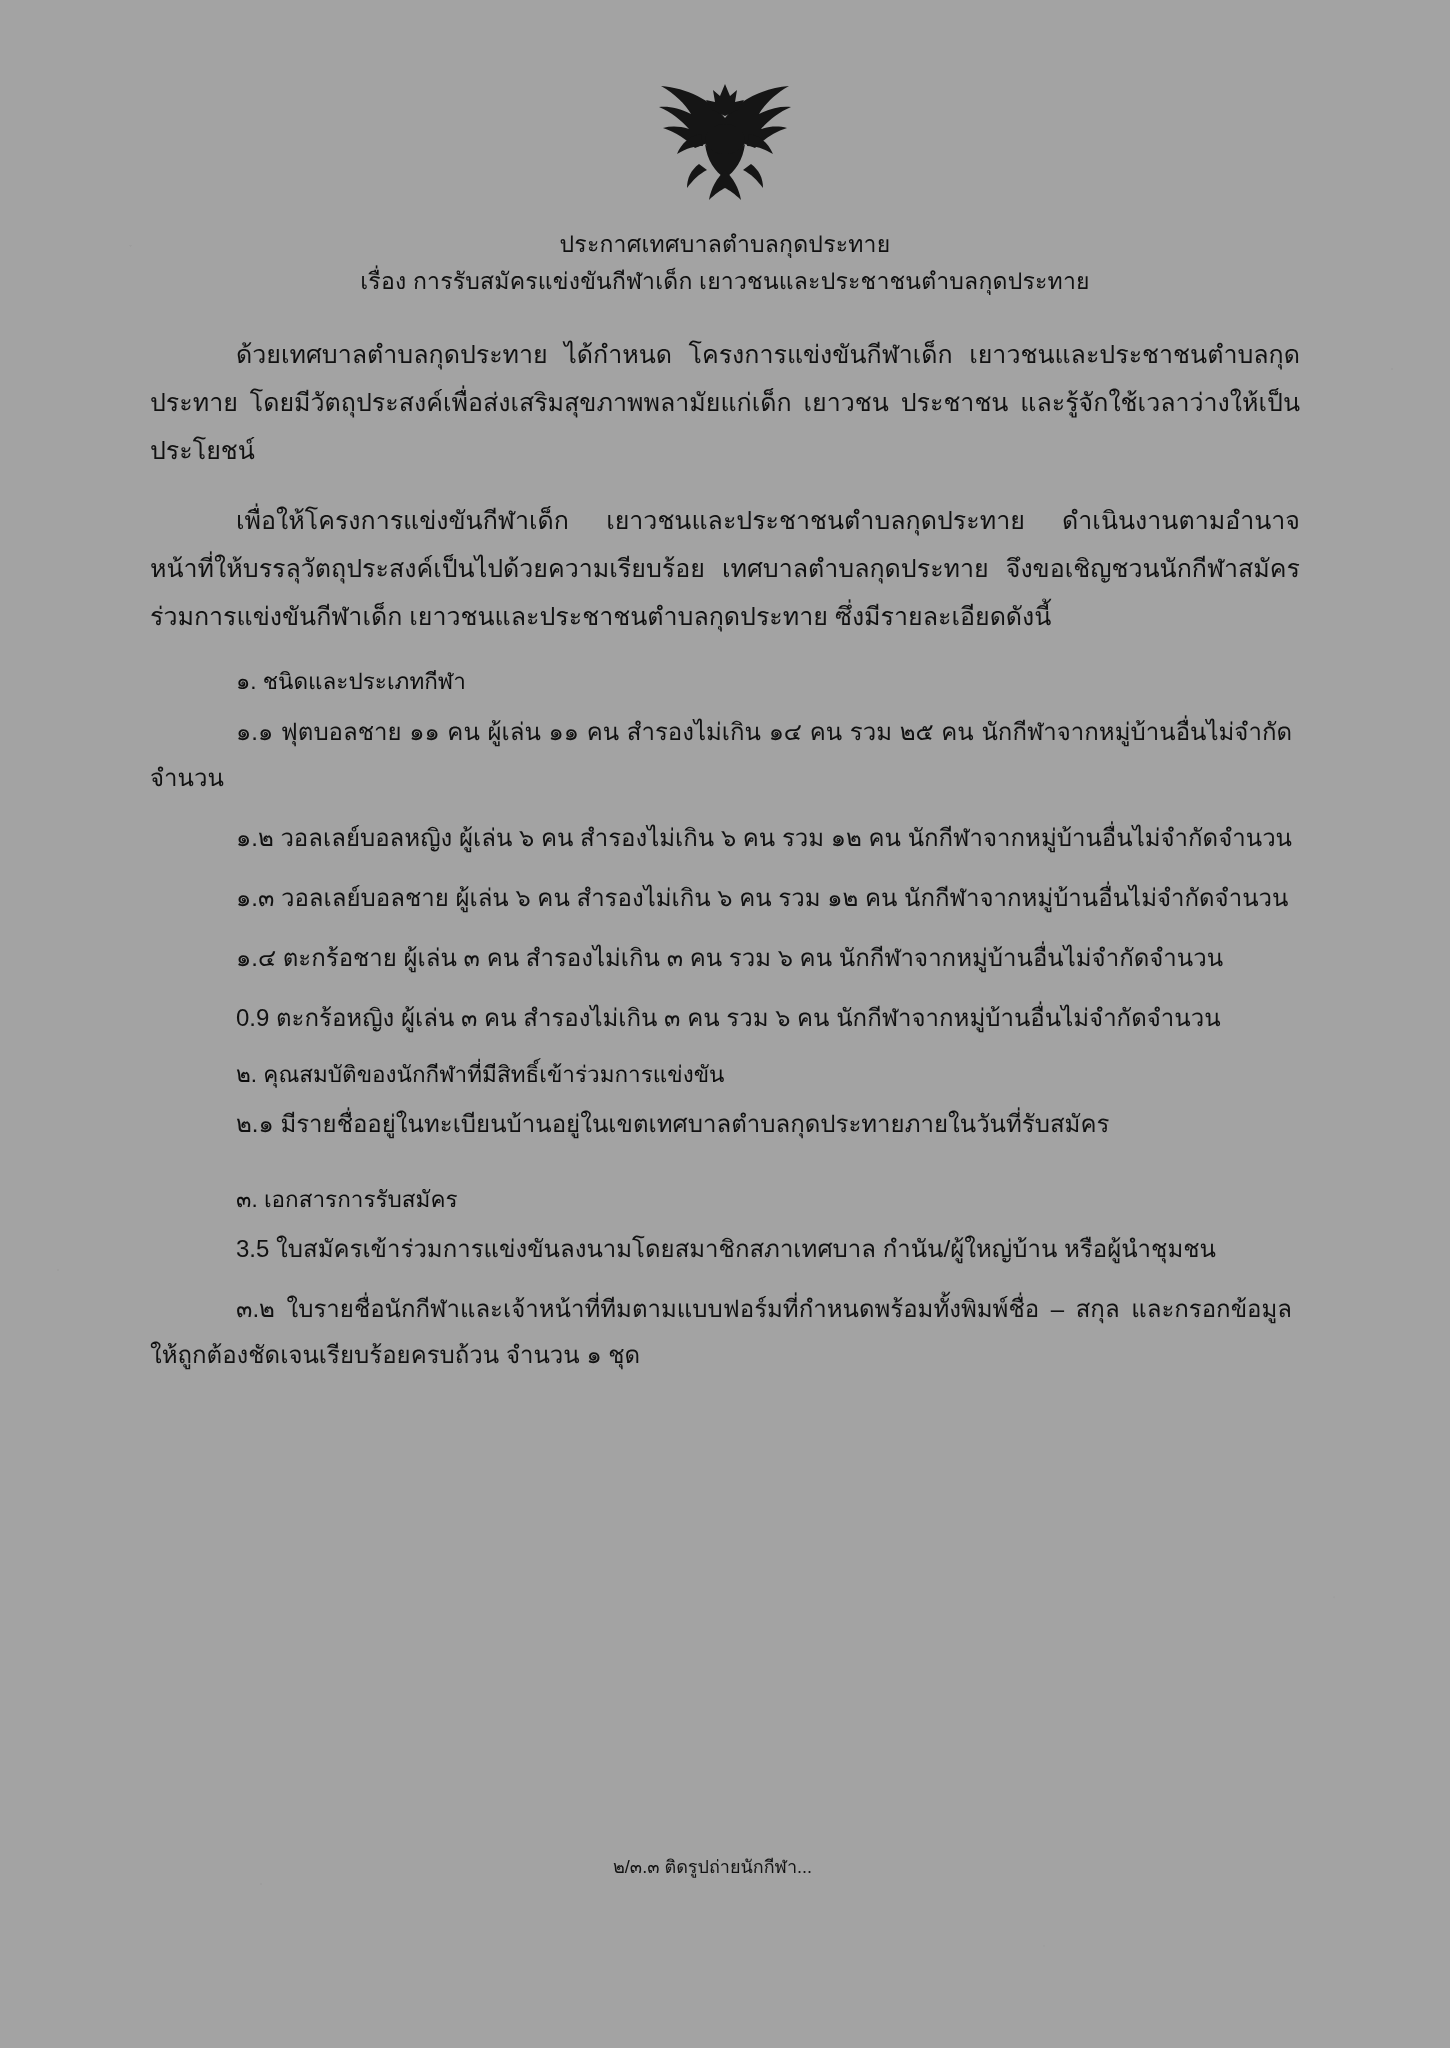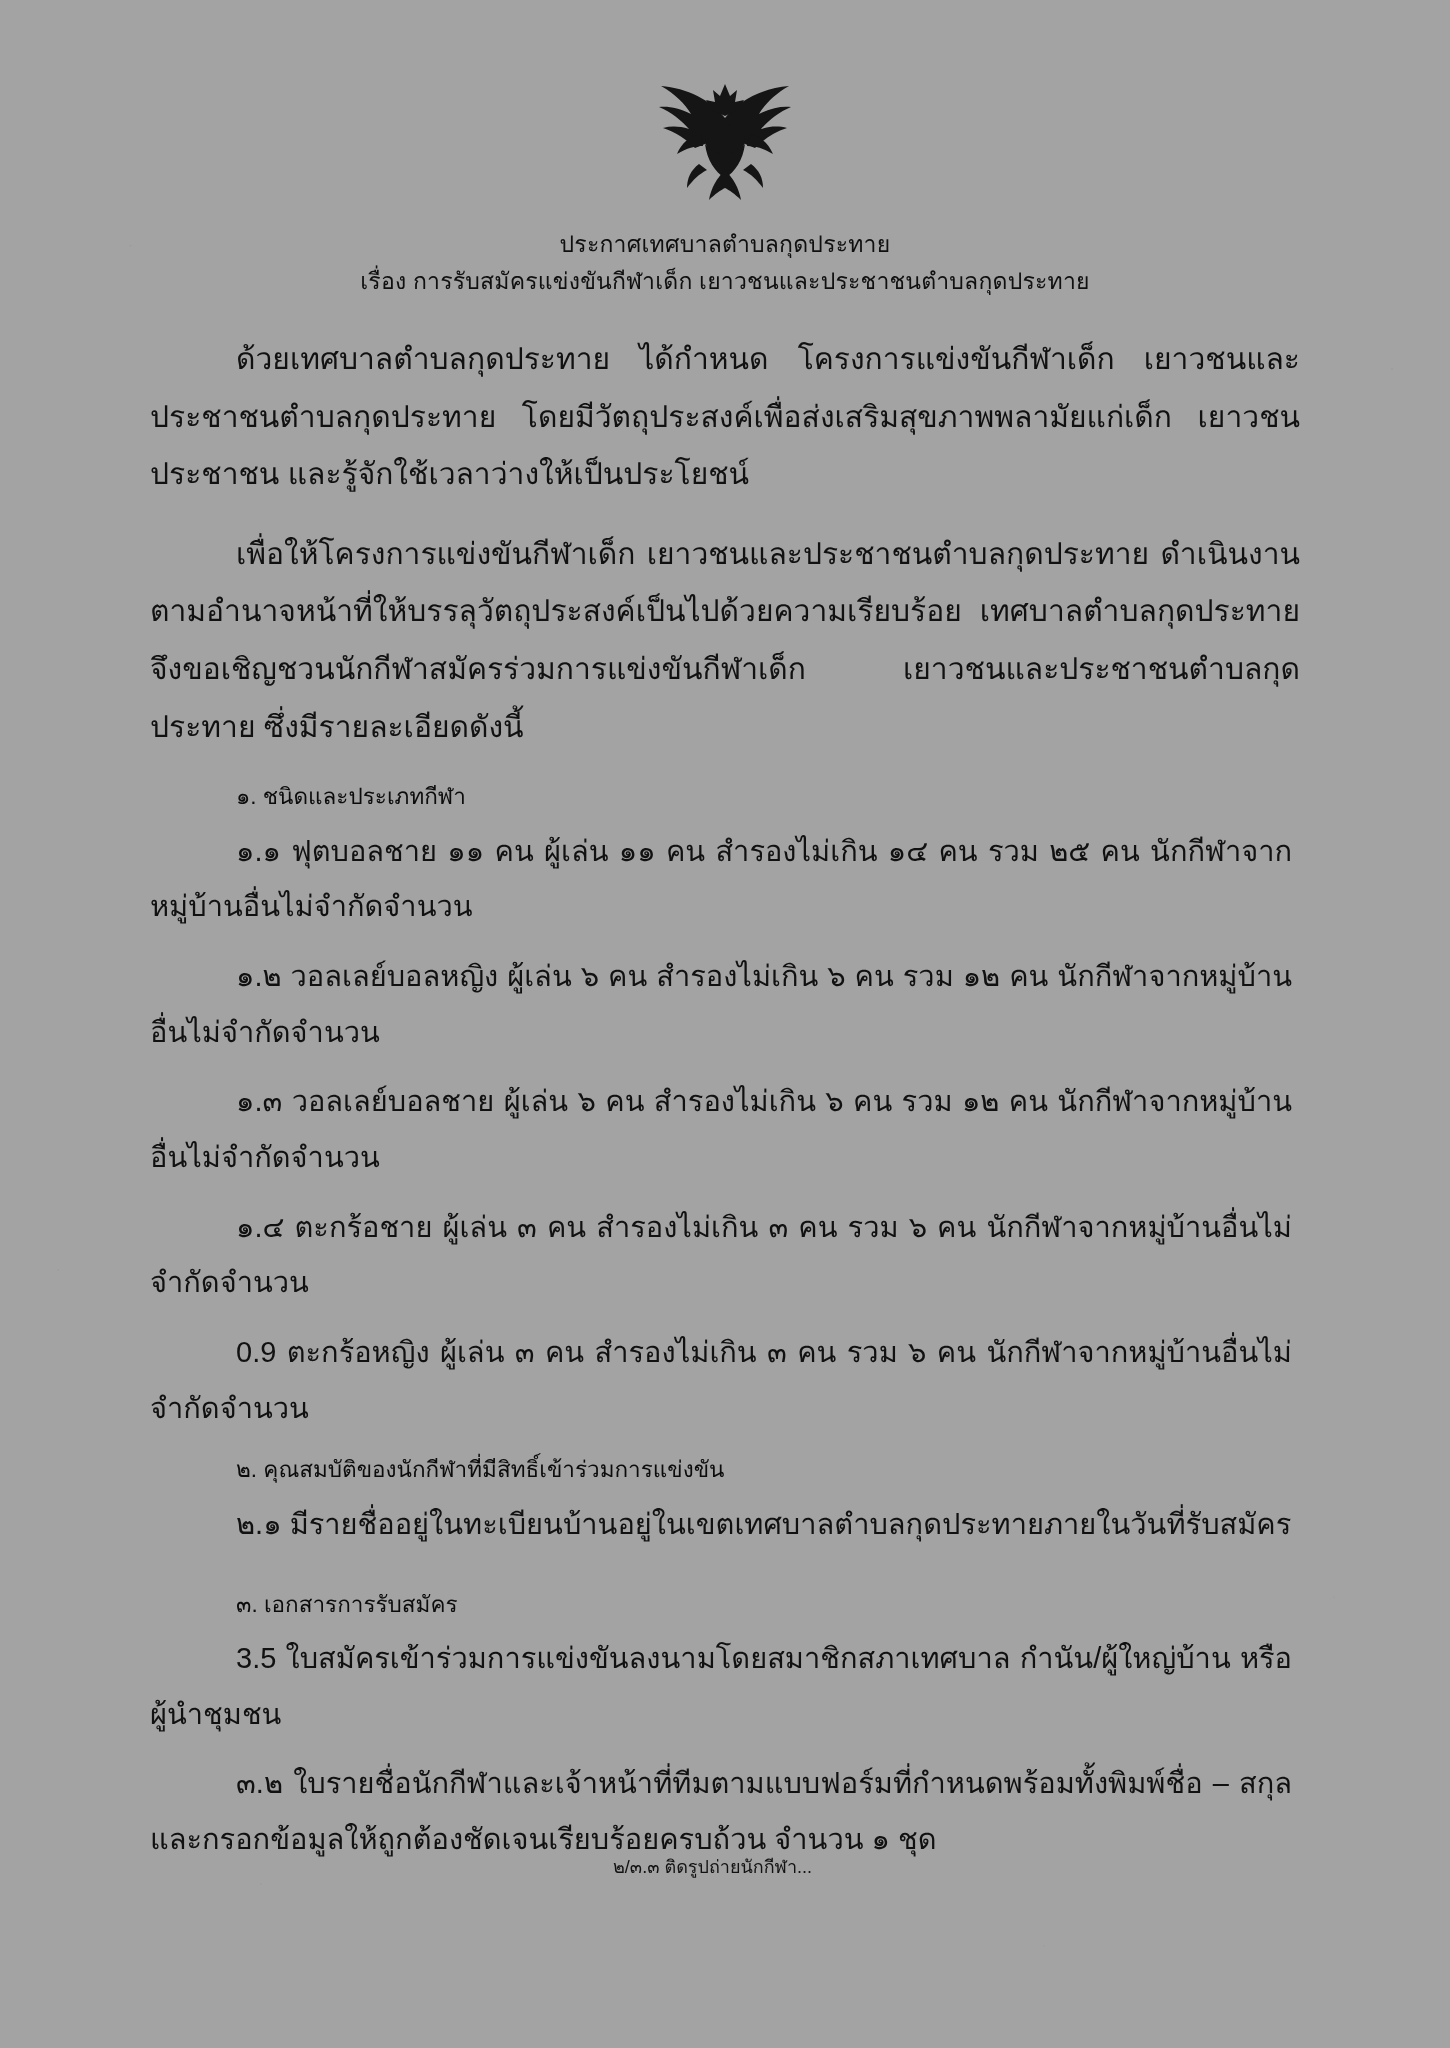--- a/index.html
+++ b/index.html
@@ -68,30 +68,30 @@
     letter-spacing: 0.2px;
   }
 
   .body-block {
     position: absolute;
     top: 330px;
     left: 0;
     width: 1150px;
   }
   p.para {
-    font-size: 30px;
+    font-size: 25px;
     color: #111111;
     line-height: 1.92;
     margin: 0 0 22px 0;
     text-align: justify;
     text-justify: inter-word;
     text-indent: 86px;
   }
   p.sub {
-    font-size: 29px;
+    font-size: 24px;
     color: #111111;
     line-height: 1.92;
     margin: 0 8px 14px 0;
     text-align: justify;
     text-indent: 86px;
   }
   .heading {
     font-size: 22.5px;
     color: #0c0c0c;
     font-weight: normal;

